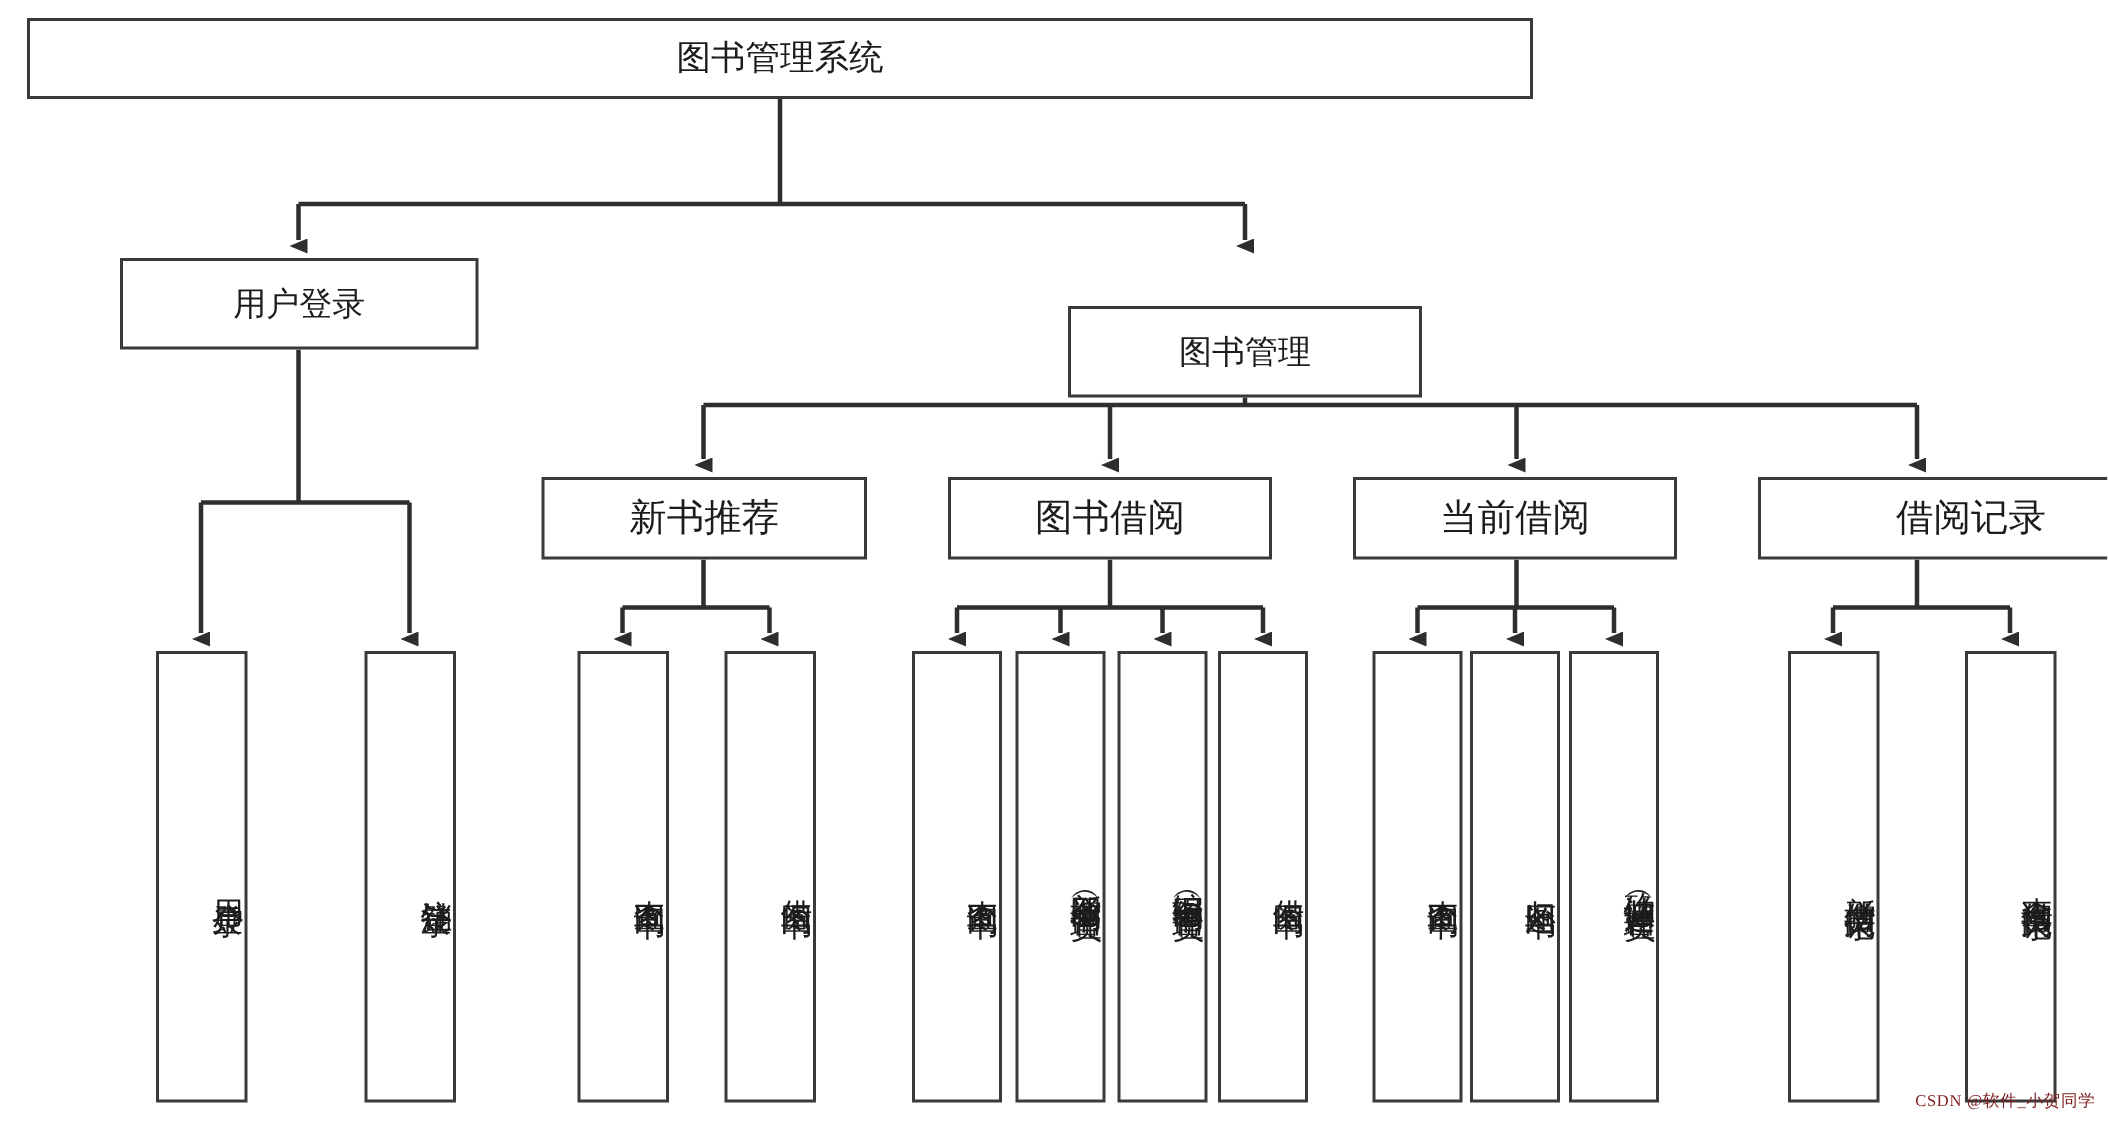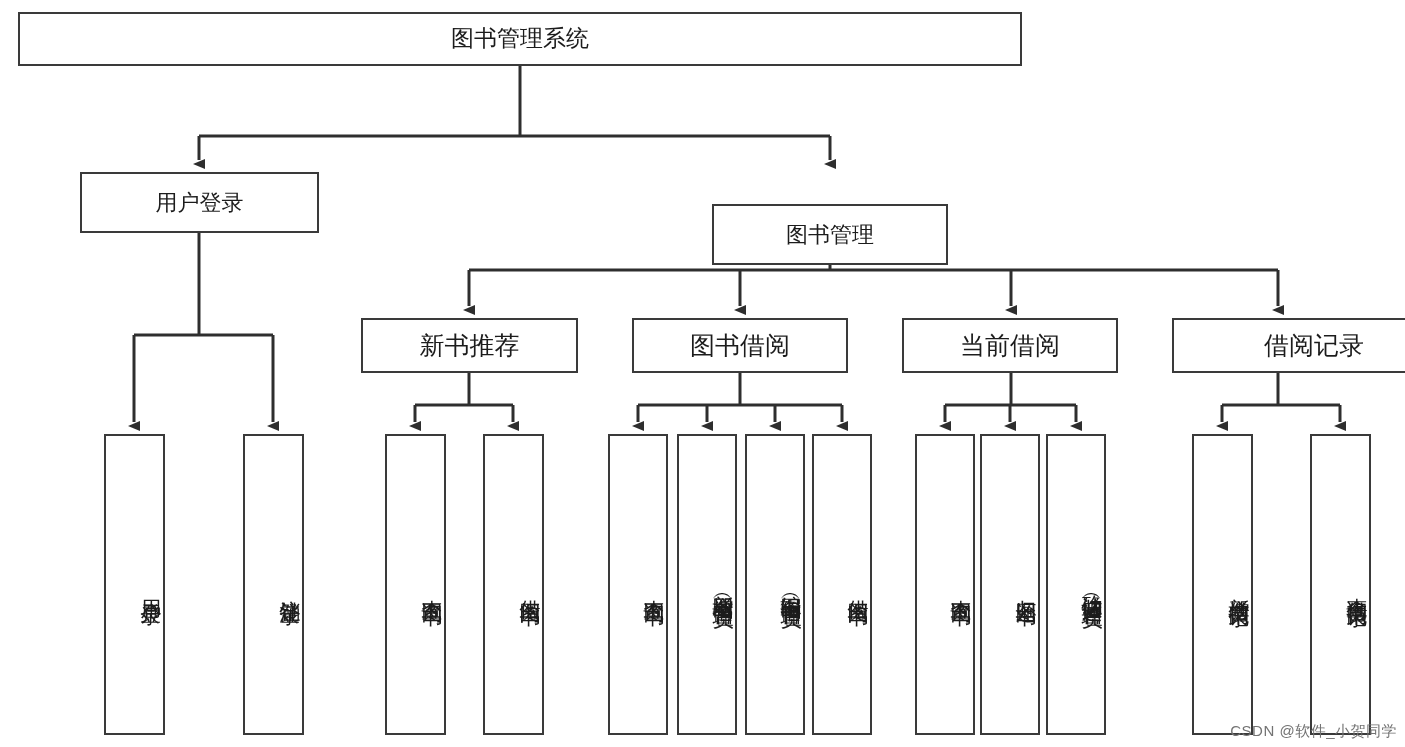--- a/index.html
+++ b/index.html
@@ -59,24 +59,25 @@
   .node.leaf .vtxt {
     writing-mode: vertical-rl;
     text-orientation: upright;
     display: block;
     white-space: nowrap;
   }
   .watermark {
     position: absolute;
     right: 8px;
     bottom: 6px;
-    font-size: 15px;
-    color: #737373;
+    font-size: 11px;
+    color: #7f1d1d;
     white-space: nowrap;
     letter-spacing: 0.5px;
+    font-family: Liberation Serif, serif;
   }
 </style>
 </head>
 <body>
 
 <div id="canvas">
 
   <svg id="wires" viewBox="0 0 1405 747" xmlns="http://www.w3.org/2000/svg">
     <defs>
       <marker id="arrow" markerWidth="10" markerHeight="12" refX="1" refY="6" orient="auto" markerUnits="userSpaceOnUse">

